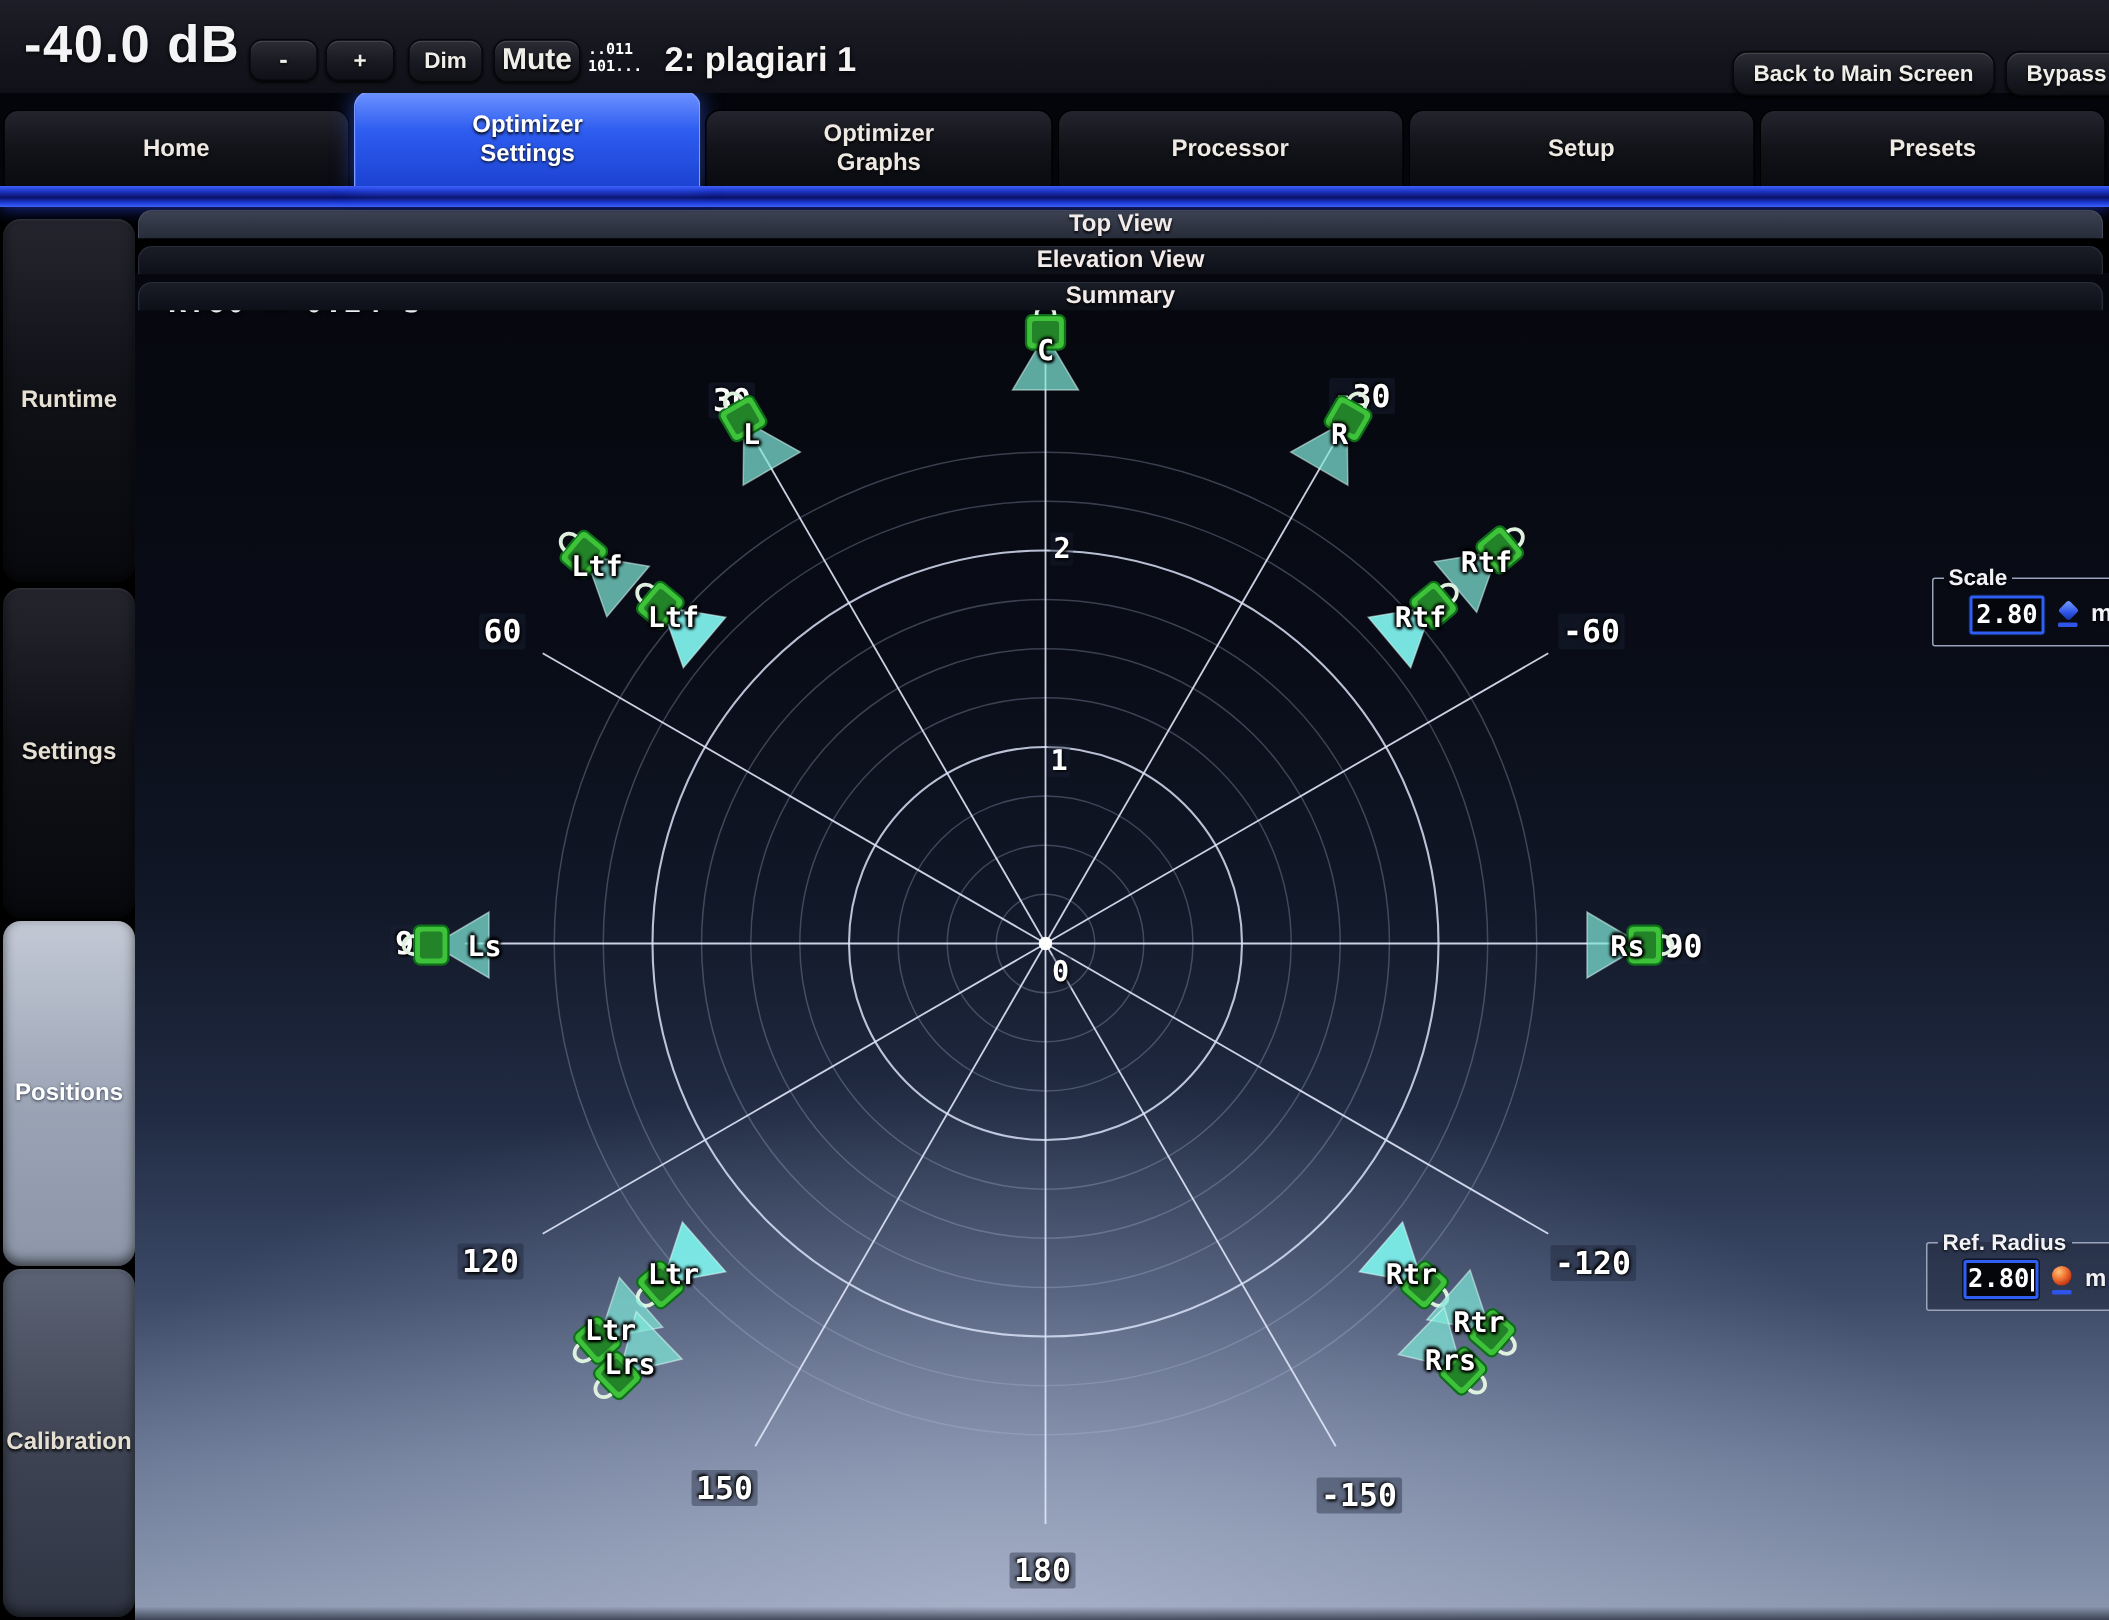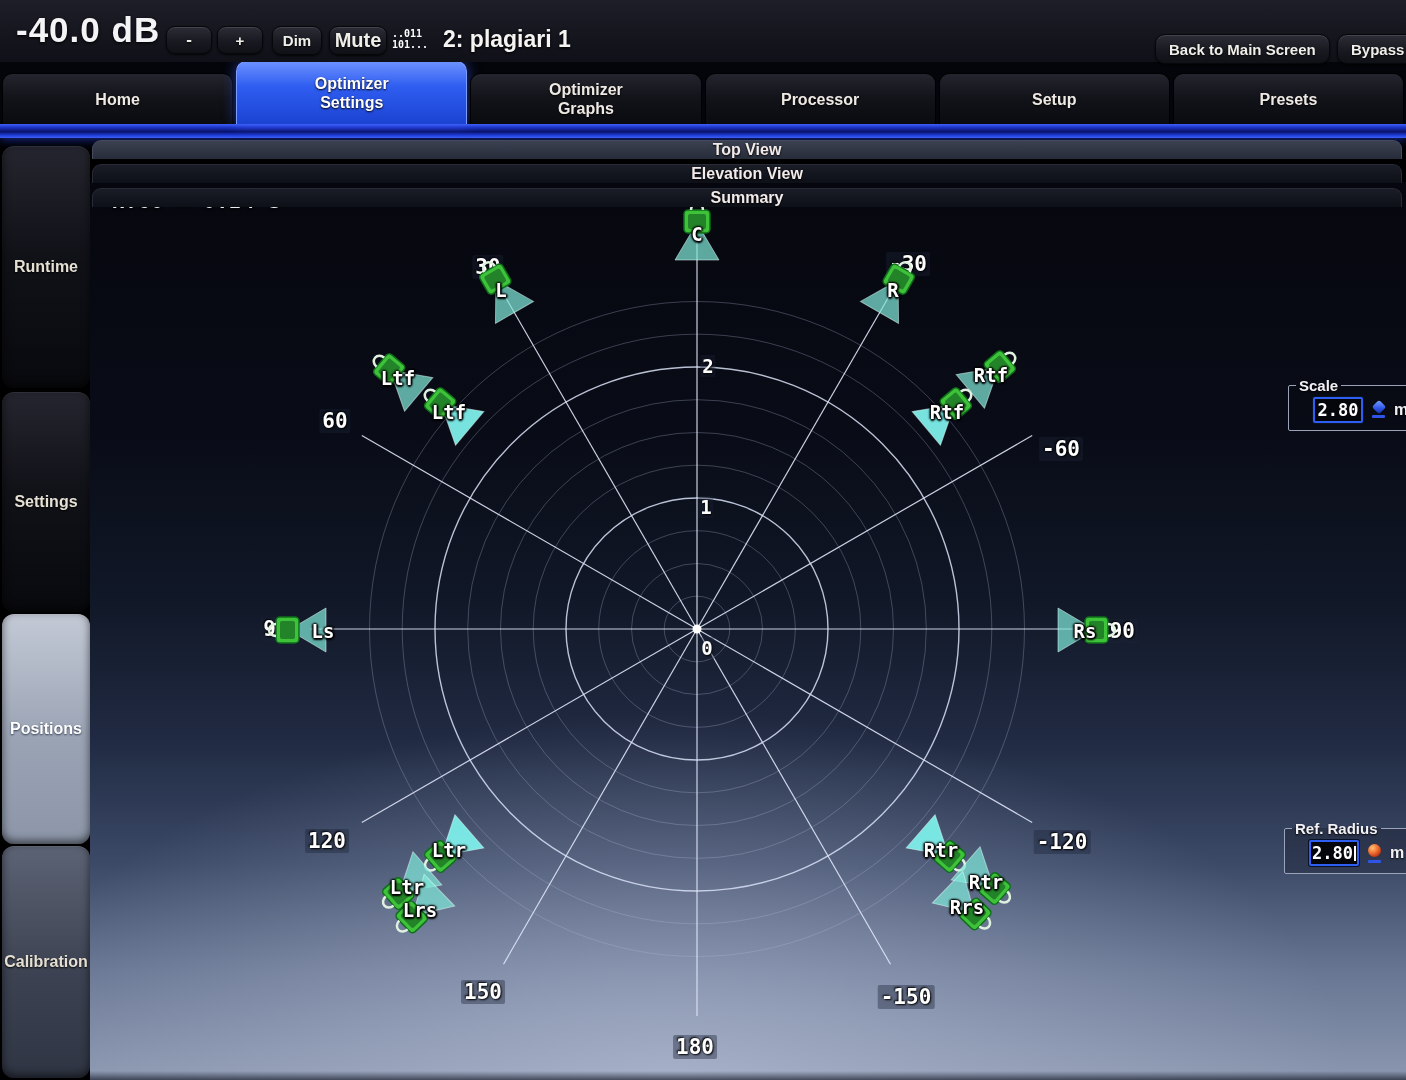--- a/index.html
+++ b/index.html
@@ -203,21 +203,21 @@
       <line x1="697" y1="629" x2="361.8" y2="435.5" class="grid-spoke"></line>
       <line x1="697" y1="629" x2="503.5" y2="293.8" class="grid-spoke"></line>
       <circle cx="697" cy="629" r="4.5" fill="#ffffff"></circle>
     </svg>
     <div class="ringlab" style="left: 708px; top: 366px;">2</div>
     <div class="ringlab" style="left: 706px; top: 507px;">1</div>
     <div class="ringlab" style="left: 707px; top: 648px;">0</div>
     <div class="ang" style="left: 488px; top: 267px;">30</div>
     <div class="ang" style="left: 908px; top: 264px;">-30</div>
     <div class="ang" style="left: 335px; top: 421px;">60</div>
-    <div class="ang" style="left: 1061px; top: 421px; margin-top: 28px;">-60</div>
+    <div class="ang" style="left: 1061px; top: 421px;">-60</div>
     <div class="ang" style="left: 276px; top: 629px;">90</div>
     <div class="ang" style="left: 1116px; top: 631px;">-90</div>
     <div class="ang" style="left: 327px; top: 841px;">120</div>
     <div class="ang" style="left: 1062px; top: 842px;">-120</div>
     <div class="ang" style="left: 483px; top: 992px;">150</div>
     <div class="ang" style="left: 906px; top: 997px;">-150</div>
     <div class="ang" style="left: 695px; top: 1047px;">180</div>
     <div class="spk" style="left: 667px; top: 203px;"><svg width="60" height="60" viewBox="-30 -30 60 60" style="transform:rotate(0deg)">
         <polygon points="-6,0 6,0 22,27 -22,27" fill="rgba(128,232,216,0.72)" stroke="rgba(230,255,252,.5)" stroke-width="1"></polygon>
         <rect x="-13" y="-23" width="26" height="23" rx="4" fill="#3ec23a" stroke="#0e6e1a" stroke-width="1.5"></rect>

